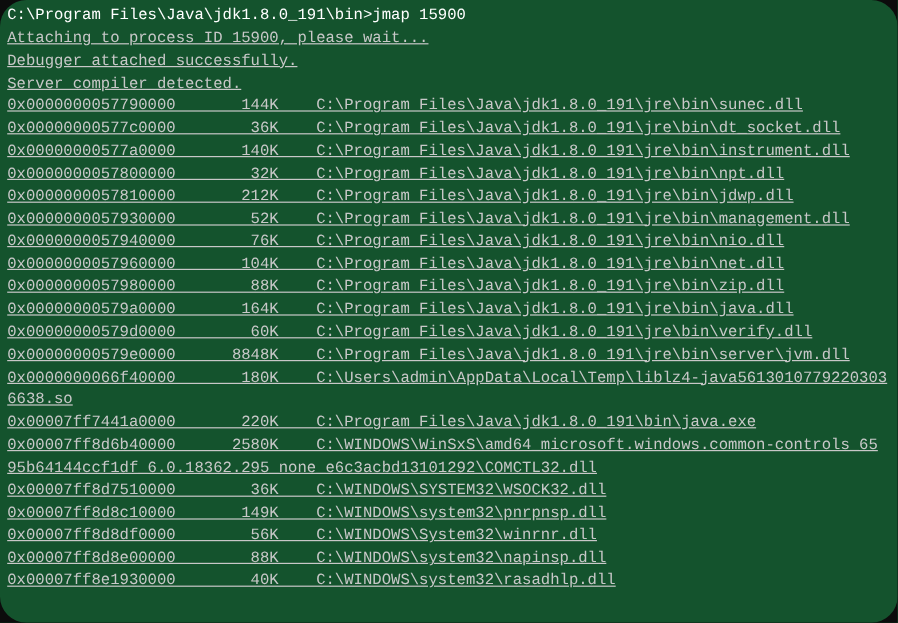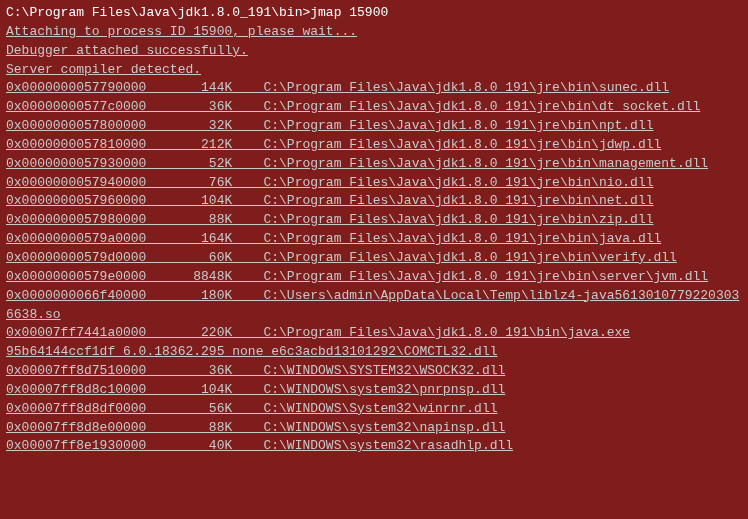--- a/index.html
+++ b/index.html
@@ -12,24 +12,25 @@
       width: 748px;
       height: 519px;
       overflow: hidden;
       font-family: 'Courier New', Courier, monospace;
       font-size: 13px;
       color: #c8c8c8;
     }
     #terminal {
       width: 748px;
       height: 519px;
-      background-color: #7f1d1d;
+      background-color: #14532d;
       padding: 4px 6px;
       overflow: hidden;
       line-height: 1.45;
+      border-radius: 22px;
     }
     .line {
       white-space: pre;
       display: block;
     }
     .line-cmd {
       color: #ffffff;
     }
     .line-normal {
       color: #c8c8c8;
@@ -39,32 +40,34 @@
 </head>
 <body>
 
 <div id="terminal">
 <span class="line line-cmd">C:\Program Files\Java\jdk1.8.0_191\bin&gt;jmap 15900</span>
 <span class="line line-normal">Attaching to process ID 15900, please wait...</span>
 <span class="line line-normal">Debugger attached successfully.</span>
 <span class="line line-normal">Server compiler detected.</span>
 <span class="line line-normal">0x0000000057790000       144K    C:\Program Files\Java\jdk1.8.0_191\jre\bin\sunec.dll</span>
 <span class="line line-normal">0x00000000577c0000        36K    C:\Program Files\Java\jdk1.8.0_191\jre\bin\dt_socket.dll</span>
+<span class="line line-normal">0x00000000577a0000       140K    C:\Program Files\Java\jdk1.8.0_191\jre\bin\instrument.dll</span>
 <span class="line line-normal">0x0000000057800000        32K    C:\Program Files\Java\jdk1.8.0_191\jre\bin\npt.dll</span>
 <span class="line line-normal">0x0000000057810000       212K    C:\Program Files\Java\jdk1.8.0_191\jre\bin\jdwp.dll</span>
 <span class="line line-normal">0x0000000057930000        52K    C:\Program Files\Java\jdk1.8.0_191\jre\bin\management.dll</span>
 <span class="line line-normal">0x0000000057940000        76K    C:\Program Files\Java\jdk1.8.0_191\jre\bin\nio.dll</span>
 <span class="line line-normal">0x0000000057960000       104K    C:\Program Files\Java\jdk1.8.0_191\jre\bin\net.dll</span>
 <span class="line line-normal">0x0000000057980000        88K    C:\Program Files\Java\jdk1.8.0_191\jre\bin\zip.dll</span>
 <span class="line line-normal">0x00000000579a0000       164K    C:\Program Files\Java\jdk1.8.0_191\jre\bin\java.dll</span>
 <span class="line line-normal">0x00000000579d0000        60K    C:\Program Files\Java\jdk1.8.0_191\jre\bin\verify.dll</span>
 <span class="line line-normal">0x00000000579e0000      8848K    C:\Program Files\Java\jdk1.8.0_191\jre\bin\server\jvm.dll</span>
 <span class="line line-normal">0x0000000066f40000       180K    C:\Users\admin\AppData\Local\Temp\liblz4-java5613010779220303</span>
 <span class="line line-normal">6638.so</span>
 <span class="line line-normal">0x00007ff7441a0000       220K    C:\Program Files\Java\jdk1.8.0_191\bin\java.exe</span>
+<span class="line line-normal">0x00007ff8d6b40000      2580K    C:\WINDOWS\WinSxS\amd64_microsoft.windows.common-controls_65</span>
 <span class="line line-normal">95b64144ccf1df_6.0.18362.295_none_e6c3acbd13101292\COMCTL32.dll</span>
 <span class="line line-normal">0x00007ff8d7510000        36K    C:\WINDOWS\SYSTEM32\WSOCK32.dll</span>
-<span class="line line-normal">0x00007ff8d8c10000       104K    C:\WINDOWS\system32\pnrpnsp.dll</span>
+<span class="line line-normal">0x00007ff8d8c10000       149K    C:\WINDOWS\system32\pnrpnsp.dll</span>
 <span class="line line-normal">0x00007ff8d8df0000        56K    C:\WINDOWS\System32\winrnr.dll</span>
 <span class="line line-normal">0x00007ff8d8e00000        88K    C:\WINDOWS\system32\napinsp.dll</span>
 <span class="line line-normal">0x00007ff8e1930000        40K    C:\WINDOWS\system32\rasadhlp.dll</span>
 
 </div>
 
 </body></html>

